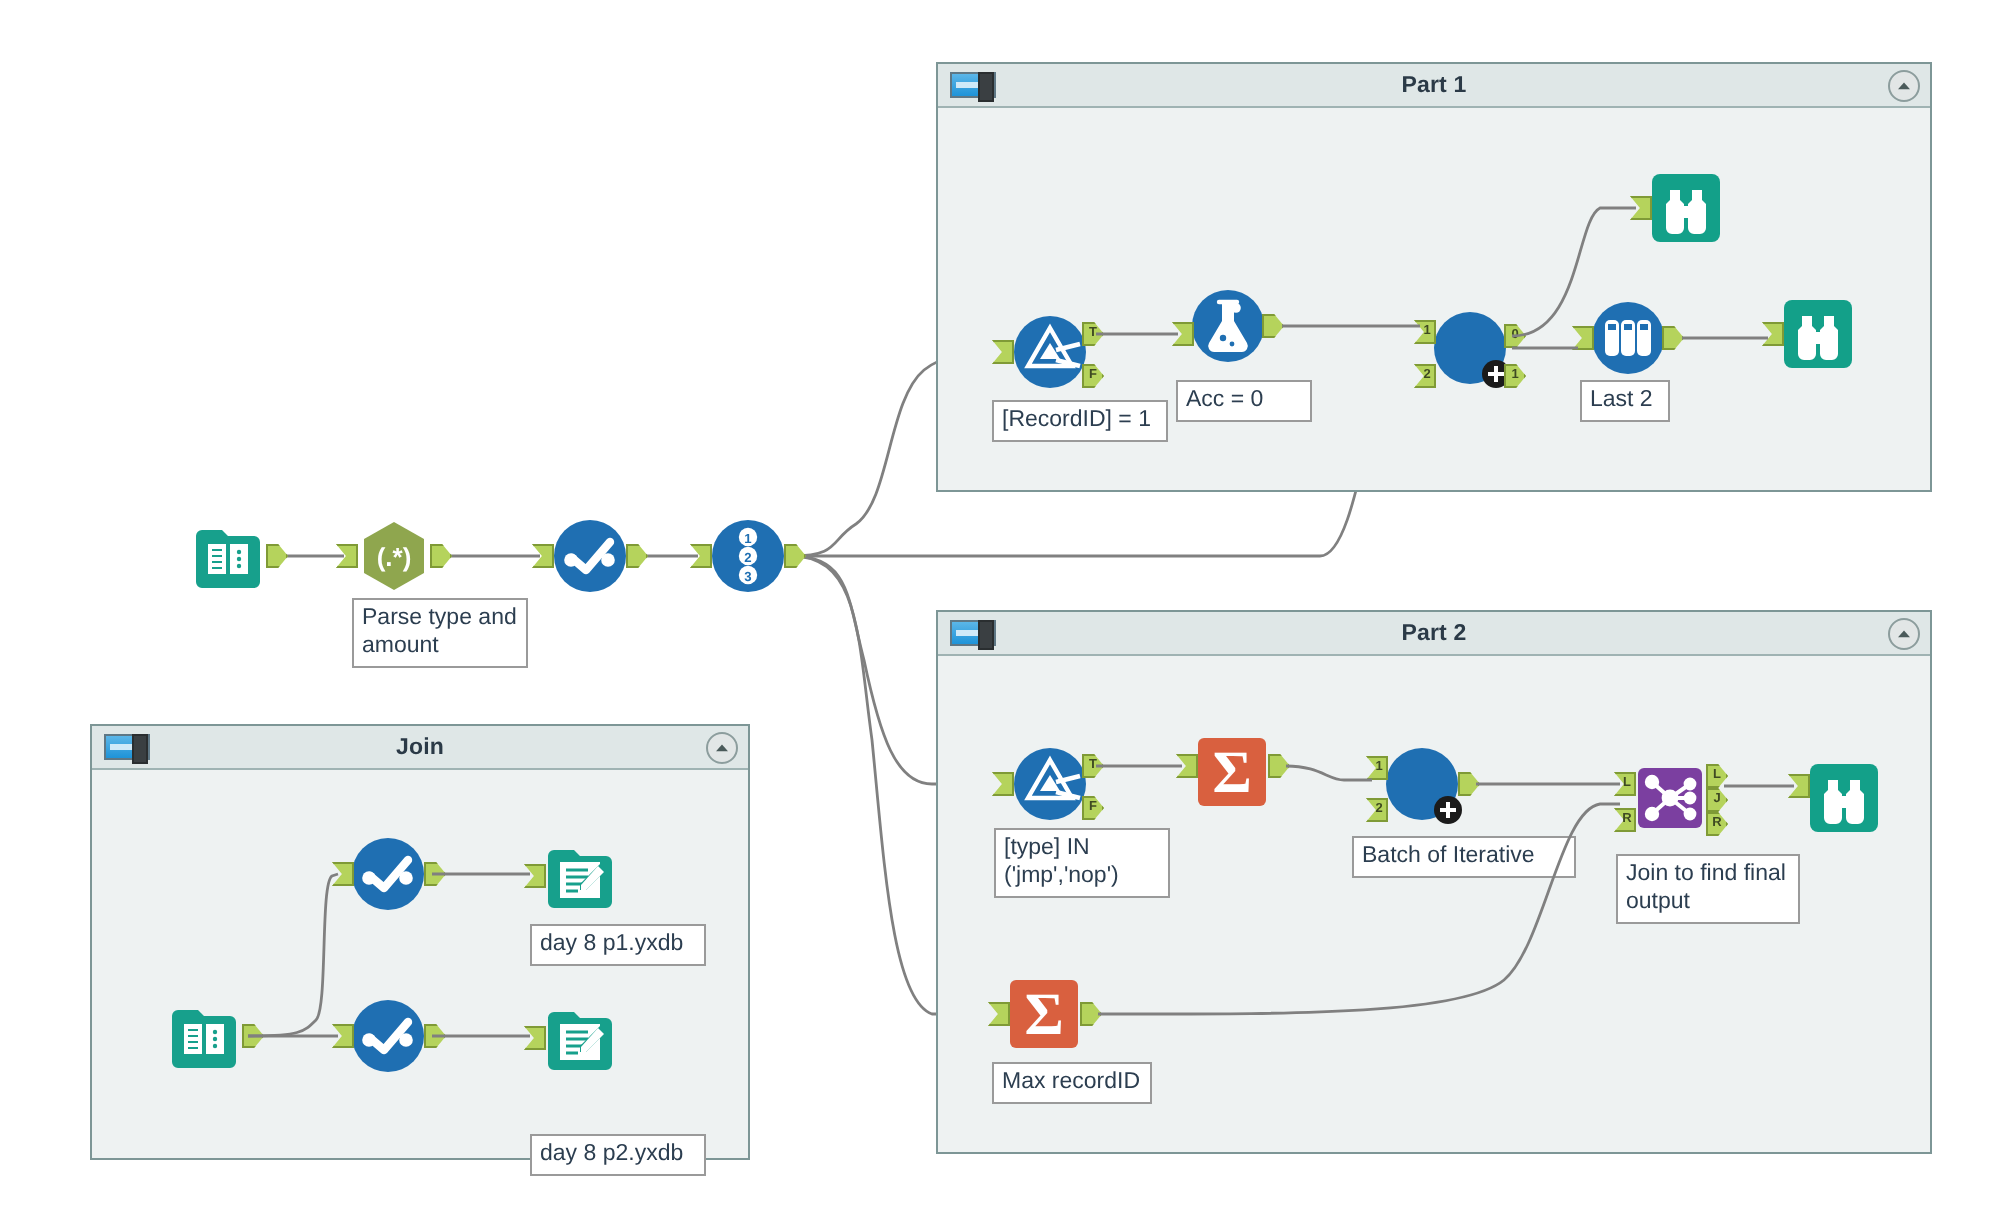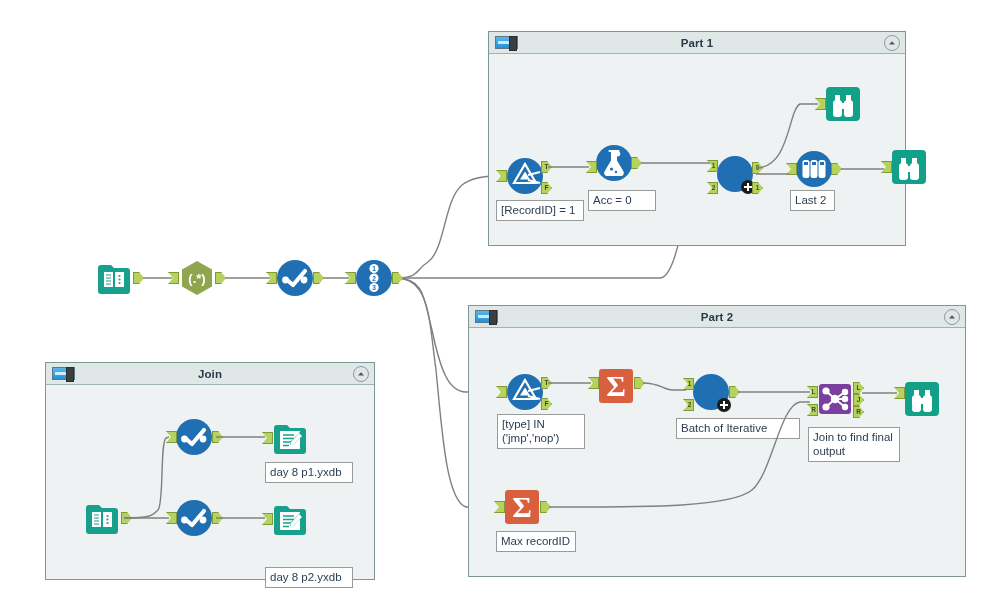--- a/index.html
+++ b/index.html
@@ -178,21 +178,21 @@
 
     <path class="wire" d="M 396 278 C 420 278 415 270 428 262 C 445 250 444 200 462 185 C 472 177 486 176 498 176"></path>
 
     <path class="wire" d="M 396 278 C 425 278 424 300 432 330 C 440 368 448 392 466 392 L 498 392"></path>
 
     <path class="wire" d="M 396 278 C 430 278 429 320 436 370 C 442 430 446 500 466 507 L 495 507"></path>
 
     <path class="wire" d="M 396 278 L 660 278 C 680 278 686 178 700 178 L 710 178"></path>
   </svg>
 
-  <div class="tcontainer" style="left:488px; top:31px; width:418px; height:215px;">
+  <div class="tcontainer" style="left:468px; top:31px; width:498px; height:215px;">
     <div class="tc-head">
       <span class="tc-toggle"></span>
       <span class="tc-title">Part 1</span>
       <span class="tc-collapse">
         <svg width="10" height="10" viewBox="0 0 10 10">
             <path d="M2 6.6 L5 3.2 L8 6.6 Z" fill="#4a5a5a"></path>
           </svg>
       </span>
     </div>
     <div class="tc-body"></div>
@@ -626,25 +626,27 @@
         <path d="M12 16 h11 M12 19.5 h11 M12 23 h8 M12 26.5 h6" stroke="#17A08C" stroke-width="1.5"></path>
         <path d="M29 13 l3 3 l-10 10 h-3 v-3 Z" fill="#17A08C"></path>
         <path d="M28 14 l3 3 l-9 9 h-2.5 v-2.5 Z" fill="#ffffff"></path>
       </svg>
     </div>
   </div>
   <div class="anchor inp" style="left:262px; top:513px;">
       <span class="ashape"></span>
     </div>
 
+  <div class="annot" style="left:176px; top:299px; width:88px;">Parse type and
+amount</div>
   <div class="annot" style="left:496px; top:200px; width:88px;">[RecordID] = 1</div>
   <div class="annot" style="left:588px; top:190px; width:68px;">Acc = 0</div>
   <div class="annot" style="left:790px; top:190px; width:45px;">Last 2</div>
   <div class="annot" style="left:497px; top:414px; width:88px;">[type] IN
 ('jmp','nop')</div>
-  <div class="annot" style="left:676px; top:418px; width:124px;">Batch of Iterative</div>
+  <div class="annot" style="left:676px; top:418px; width:112px;">Batch of Iterative</div>
   <div class="annot" style="left:808px; top:427px; width:92px;">Join to find final
 output</div>
   <div class="annot" style="left:496px; top:531px; width:80px;">Max recordID</div>
   <div class="annot" style="left:265px; top:462px; width:88px;">day 8 p1.yxdb</div>
   <div class="annot" style="left:265px; top:567px; width:88px;">day 8 p2.yxdb</div>
 
 </div>
 
 </body></html>

